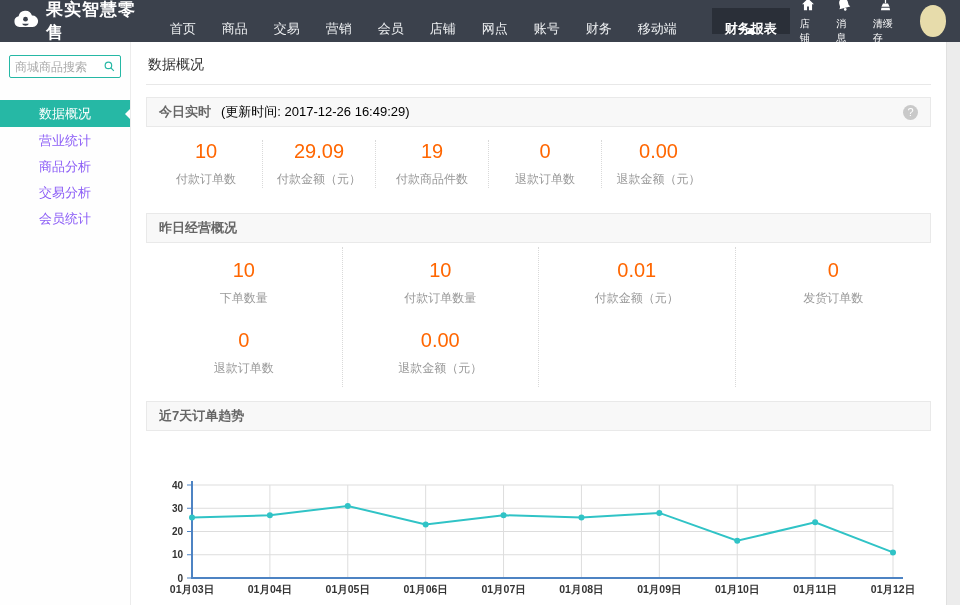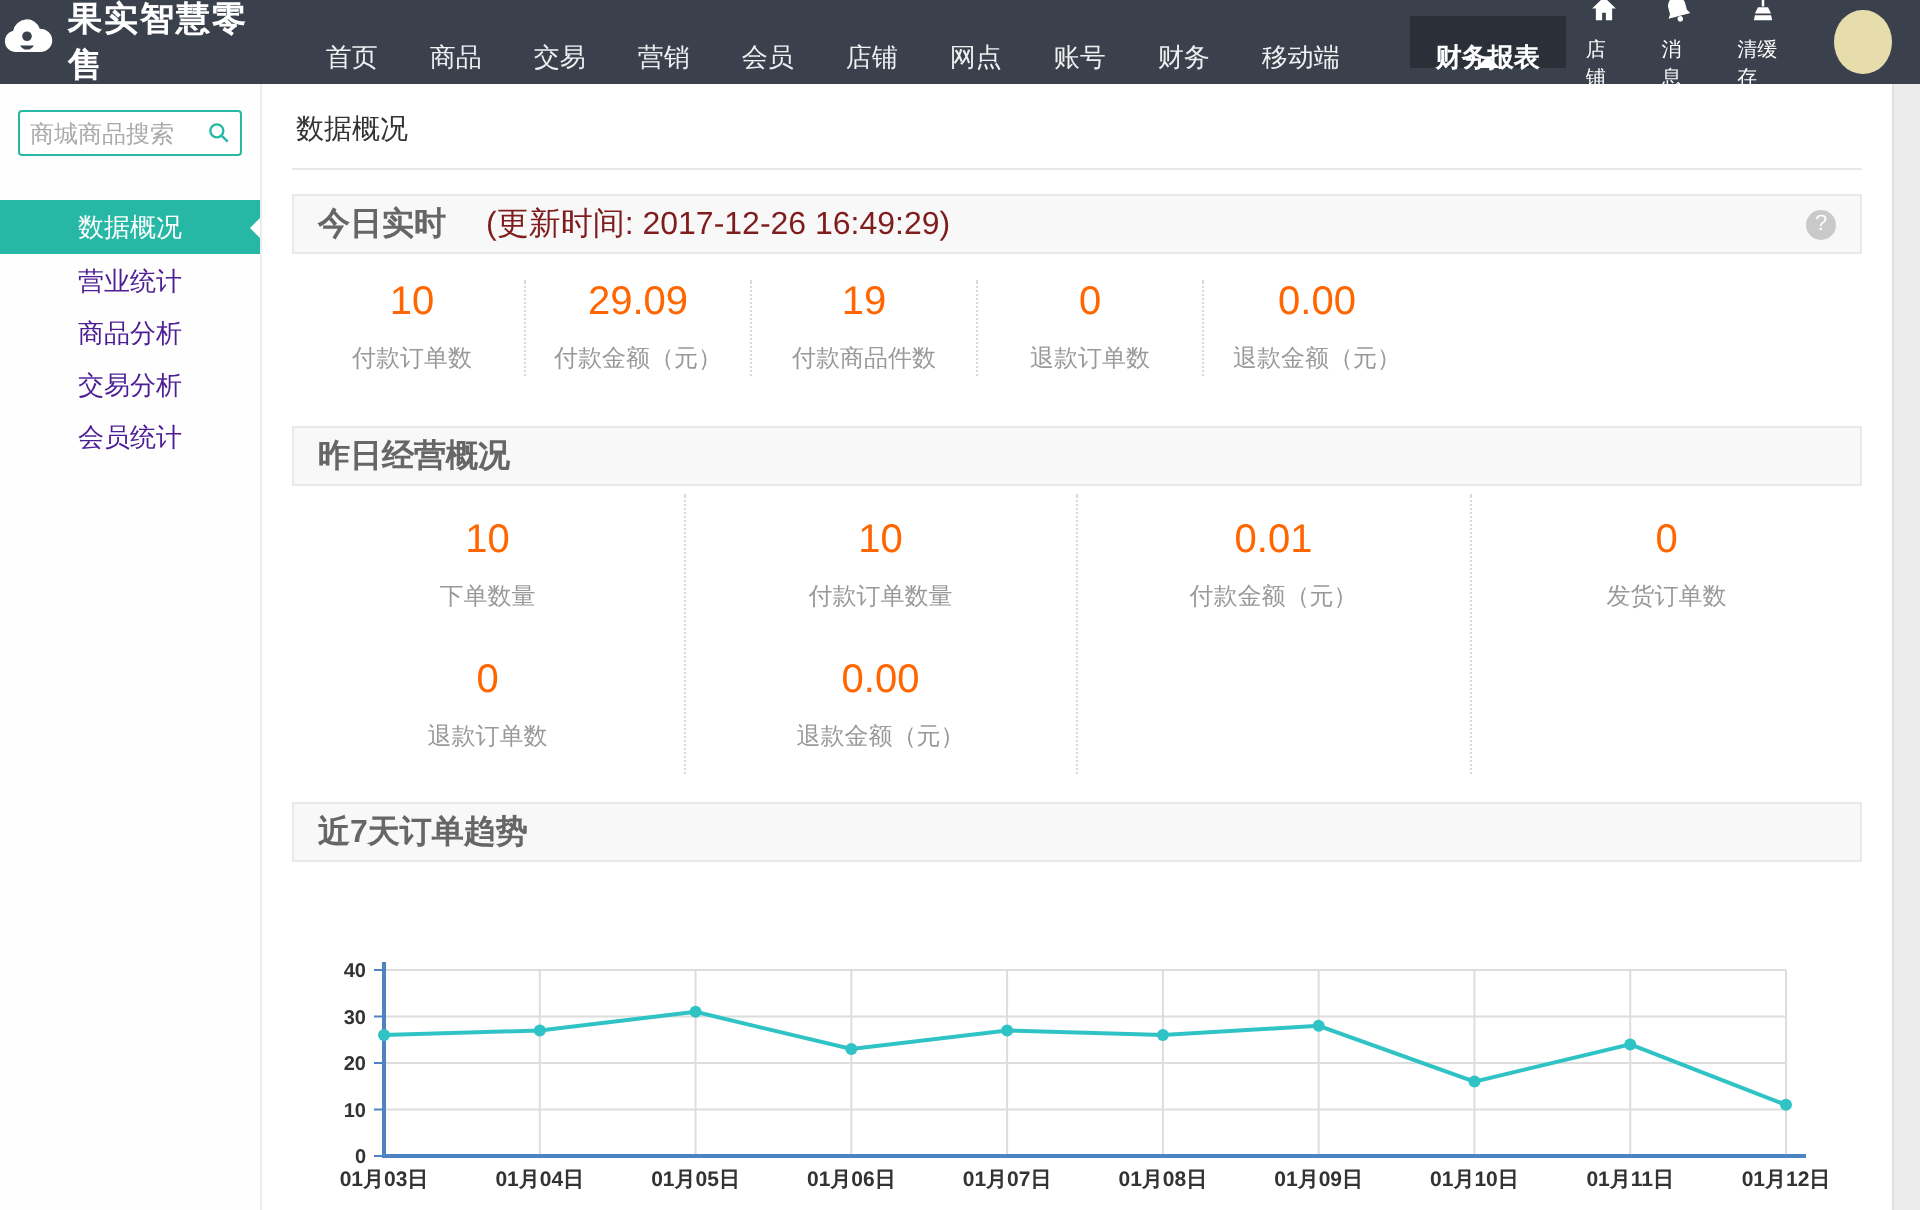--- a/index.html
+++ b/index.html
@@ -1,20 +1,20 @@
 <!DOCTYPE html>
 <html><head>
 <meta charset="utf-8">
 <style>
   * { margin:0; padding:0; box-sizing:border-box; }
   html,body { width:960px; height:605px; overflow:hidden; background:#fff;
     font-family:"Liberation Sans","DejaVu Sans",sans-serif; }
 
   
-  .topnav { height:42px; background:#3b414c; display:flex; align-items:center; }
+  .topnav { height:42px; background:#3b414c; display:flex; align-items:center; padding-left:12px; }
   .brand { display:flex; align-items:center; margin-right:16px; cursor:pointer; }
   .brand svg { margin-right:7px; }
   .brand-name { color:#fff; font-size:17px; font-weight:bold; letter-spacing:1px; }
   .nav-item { position:relative; color:#eef0f2; font-size:13px; line-height:42px; height:26px;
     padding:0 13px; cursor:pointer; white-space:nowrap;font-family:Liberation Serif, serif; }
   .nav-item.active { background:#2a2f38; color:#fff; font-weight:bold;margin-left:22px; }
   .nav-item.active::after { content:""; position:absolute; bottom:0; left:50%; margin-left:-6px;
     border-left:6px solid transparent; border-right:6px solid transparent; border-bottom:6px solid #fff; }
   .nav-right { margin-left:auto; display:flex; align-items:center; }
   .quick { display:flex; flex-direction:column; align-items:center; margin:0 10px; cursor:pointer; }
@@ -28,32 +28,32 @@
 
   
   .sidebar { width:131px; background:#fefefe; border-right:1px solid #ececec; }
   .search-wrap { position:relative; padding:13px 9px 8px; }
   .search-wrap input { width:100%; height:23px; border:1px solid #26b8a5; border-radius:2px;
     padding:0 22px 0 5px; font-size:12px; color:#555; outline:none; }
   .search-wrap input::placeholder { color:#aaa; }
   .search-wrap svg { position:absolute; right:14px; top:18px; }
   .menu { margin-top:14px; }
   .menu-item { position:relative; height:25px; line-height:25px; text-align:center;
-    font-size:13px; color:#4c1d95; cursor:pointer; margin-bottom:1px; }
+    font-size:13px; color:#8b5cf6; cursor:pointer; margin-bottom:1px; }
   .menu-item.active { background:#26b8a5; color:#fff; height:27px; line-height:27px; }
   .menu-item.active::after { content:""; position:absolute; right:0; top:50%; margin-top:-5px;
     border-top:5px solid transparent; border-bottom:5px solid transparent; border-right:5px solid #fff; }
 
   
   .main { flex:1; background:#fff; padding:0 15px; overflow:hidden; }
   .page-title { font-size:14px; color:#333; padding:14px 2px 10px; border-bottom:1px solid #e8e8e8; }
   .section-bar { margin-top:12px; height:30px; background:#f8f8f8; border:1px solid #e9e9e9;
     display:flex; align-items:center; padding:0 12px; }
-  .section-title { font-size:16px; color:#666; font-weight:bold; }
-  .updated { font-size:16px; color:#7f1d1d; margin-left:20px; }
+  .section-title { font-size:13px; color:#666; font-weight:bold; }
+  .updated { font-size:13px; color:#000000; margin-left:10px; }
   .help { margin-left:auto; width:15px; height:15px; border-radius:50%; background:#c9c9c9;
     color:#fff; font-size:11px; line-height:15px; text-align:center; cursor:pointer; }
 
   .today-stats { display:flex; padding:13px 0 13px 4px; }
   .t-cell { width:113px; text-align:center; border-right:1px dotted #d9d9d9; }
   .t-cell:last-child { border-right:none; }
   .stat-value { font-size:20px; color:#ff6600; }
   .stat-label { font-size:12px; color:#999; margin-top:8px; }
 
   .y-grid { display:flex; padding:4px 0 2px; }

